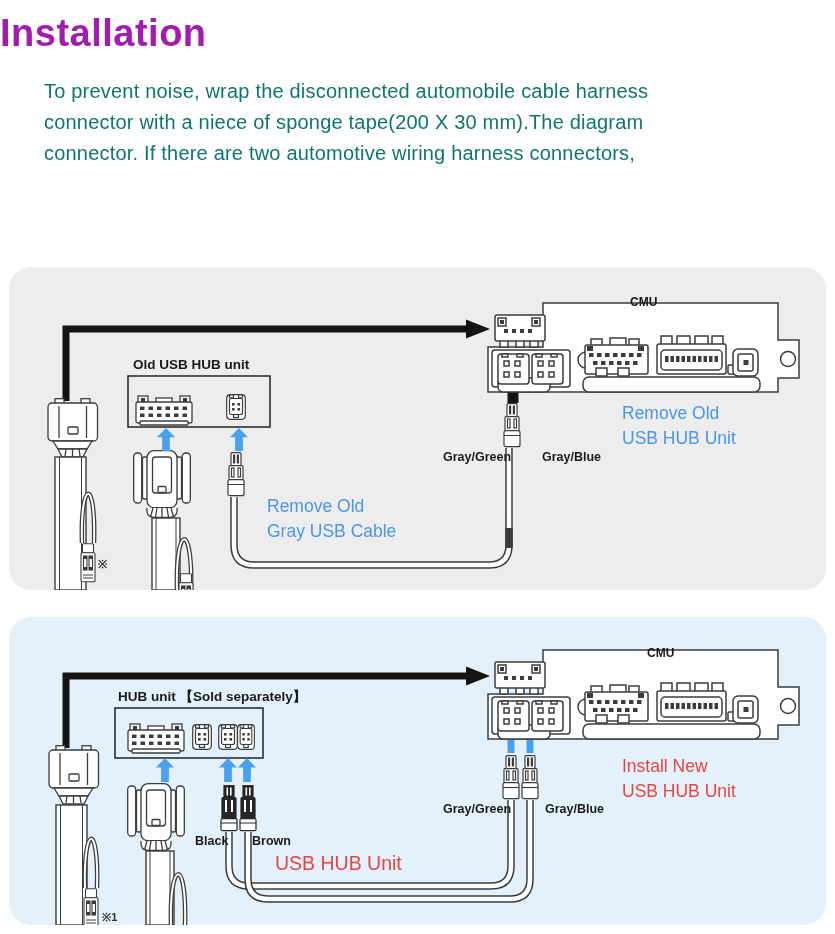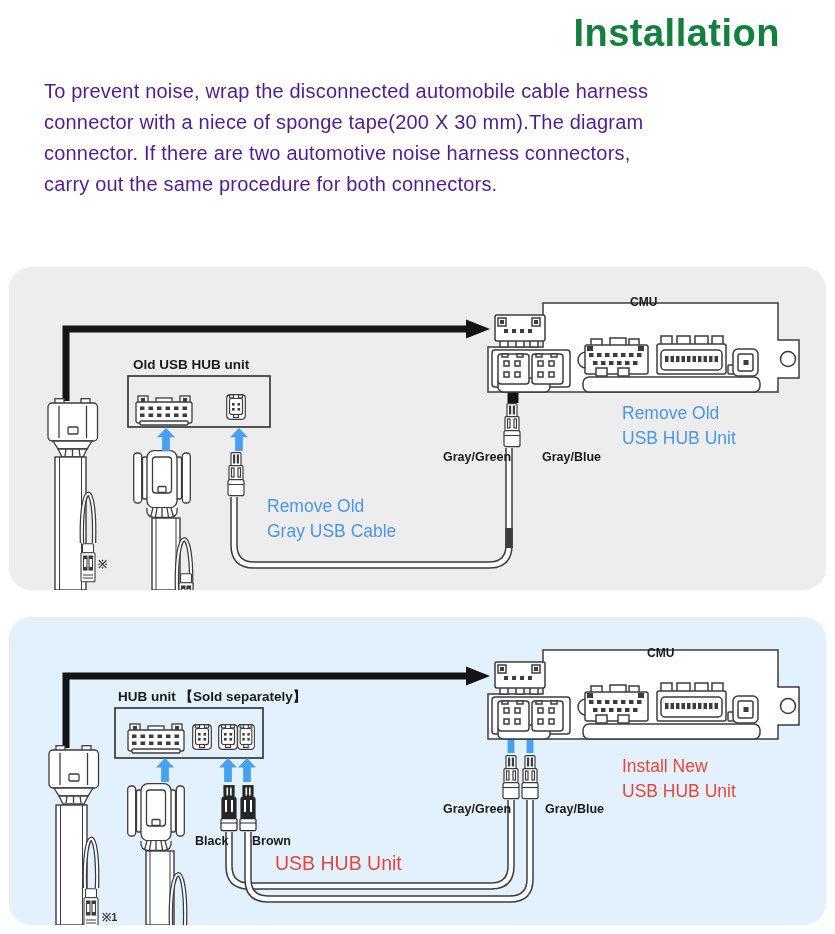--- a/index.html
+++ b/index.html
@@ -1,26 +1,26 @@
 <!DOCTYPE html>
 <html><head>
 <meta charset="utf-8">
 <style>
   html,body{margin:0;padding:0;}
   body{
     width:835px;height:934px;position:relative;background:#ffffff;
     font-family:"Liberation Sans",sans-serif;overflow:hidden;
   }
   .page-title{
-    position:absolute;top:12px;left:0;width:780px;text-align:right;
-    font-size:38px;font-weight:700;color:#15803d;letter-spacing:.5px;
+    position:absolute;top:12px;left:0;width:780px;text-align:left;
+    font-size:38px;font-weight:700;color:#a21caf;letter-spacing:.5px;
   }
   .intro{
     position:absolute;top:76px;left:44px;
-    font-size:20px;line-height:31px;letter-spacing:.2px;color:#4c1d95;
+    font-size:20px;line-height:31px;letter-spacing:.2px;color:#0f766e;
     white-space:nowrap;
   }
   .panel{position:absolute;left:9px;width:817px;border-radius:22px;overflow:hidden;}
   .panel-remove{top:267px;height:323px;background:#ededee;}
   .panel-install{top:617px;height:308px;background:#e2f1fc;}
   .panel svg{display:block;}
   text{font-family:"Liberation Sans",sans-serif;}
   .lbl-bold{font-size:12.5px;font-weight:700;fill:#1a1a1a;}
   .lbl-box{font-size:13.5px;font-weight:700;fill:#1a1a1a;}
   .lbl-cmu{font-size:12px;font-weight:700;fill:#1a1a1a;}
@@ -253,22 +253,21 @@
       <polygon points="10,0 20,12 14.3,12 14.3,30 5.7,30 5.7,12 0,12" fill="#47a0f0"></polygon>
     </symbol>
   </defs>
 </svg>
 
 <div class="page-title">Installation</div>
 
 <div class="intro">
   <div>To prevent noise, wrap the disconnected automobile cable harness</div>
   <div>connector with a niece of sponge tape(200 X 30 mm).The diagram</div>
-  <div>connector. If there are two automotive noise harness connectors,</div>
-  <div>carry out the same procedure for both connectors.</div>
+  <div>connector. If there are two automotive wiring harness connectors,</div>
 </div>
 
 <div class="panel panel-remove">
   <svg width="817" height="323" viewBox="0 0 817 323">
 
     <path d="M57,134 V62 H457" stroke="#141414" stroke-width="7" fill="none"></path>
     <polygon points="457,52.5 481,62 457,71.5" fill="#141414"></polygon>
 
     <use href="#sym-lhouse" x="38" y="131" width="52" height="60"></use>
     <g stroke="#3c3c3c">

